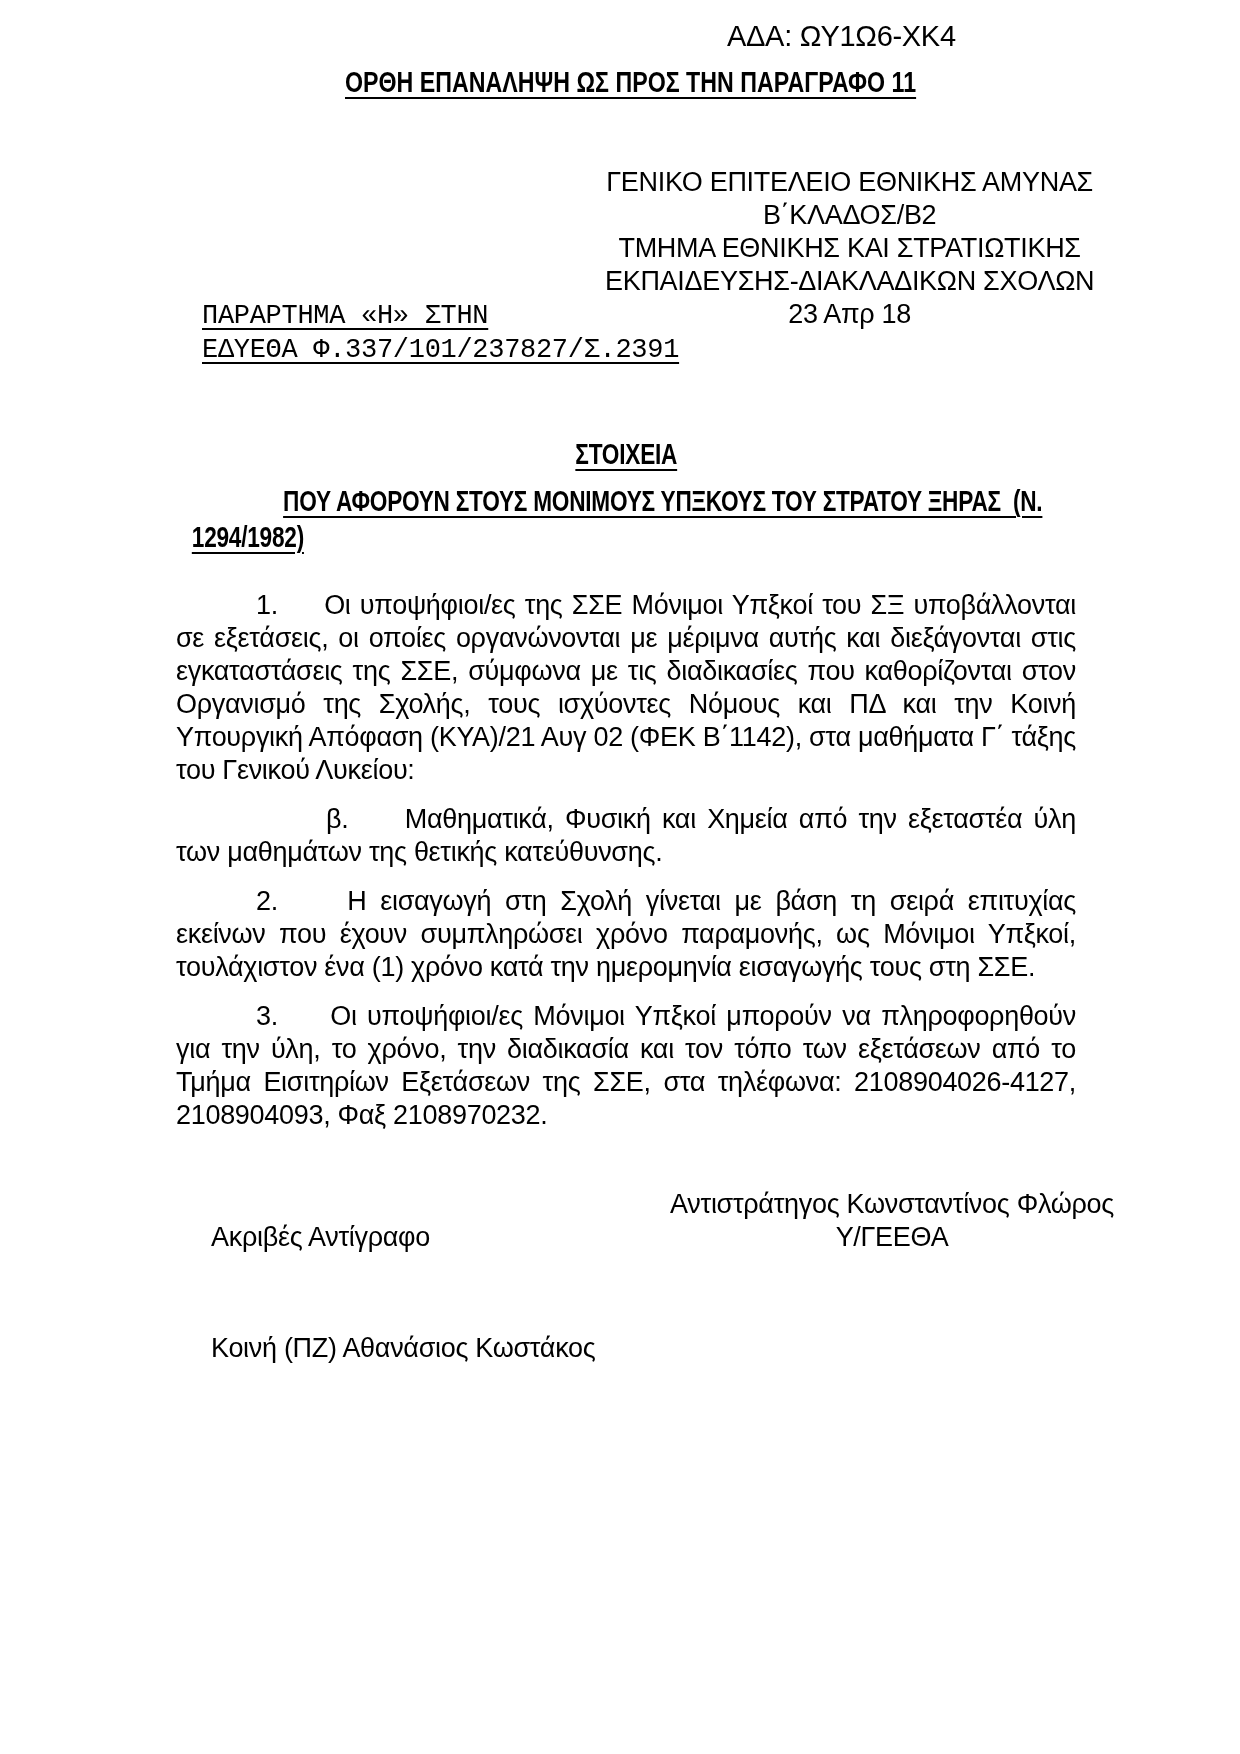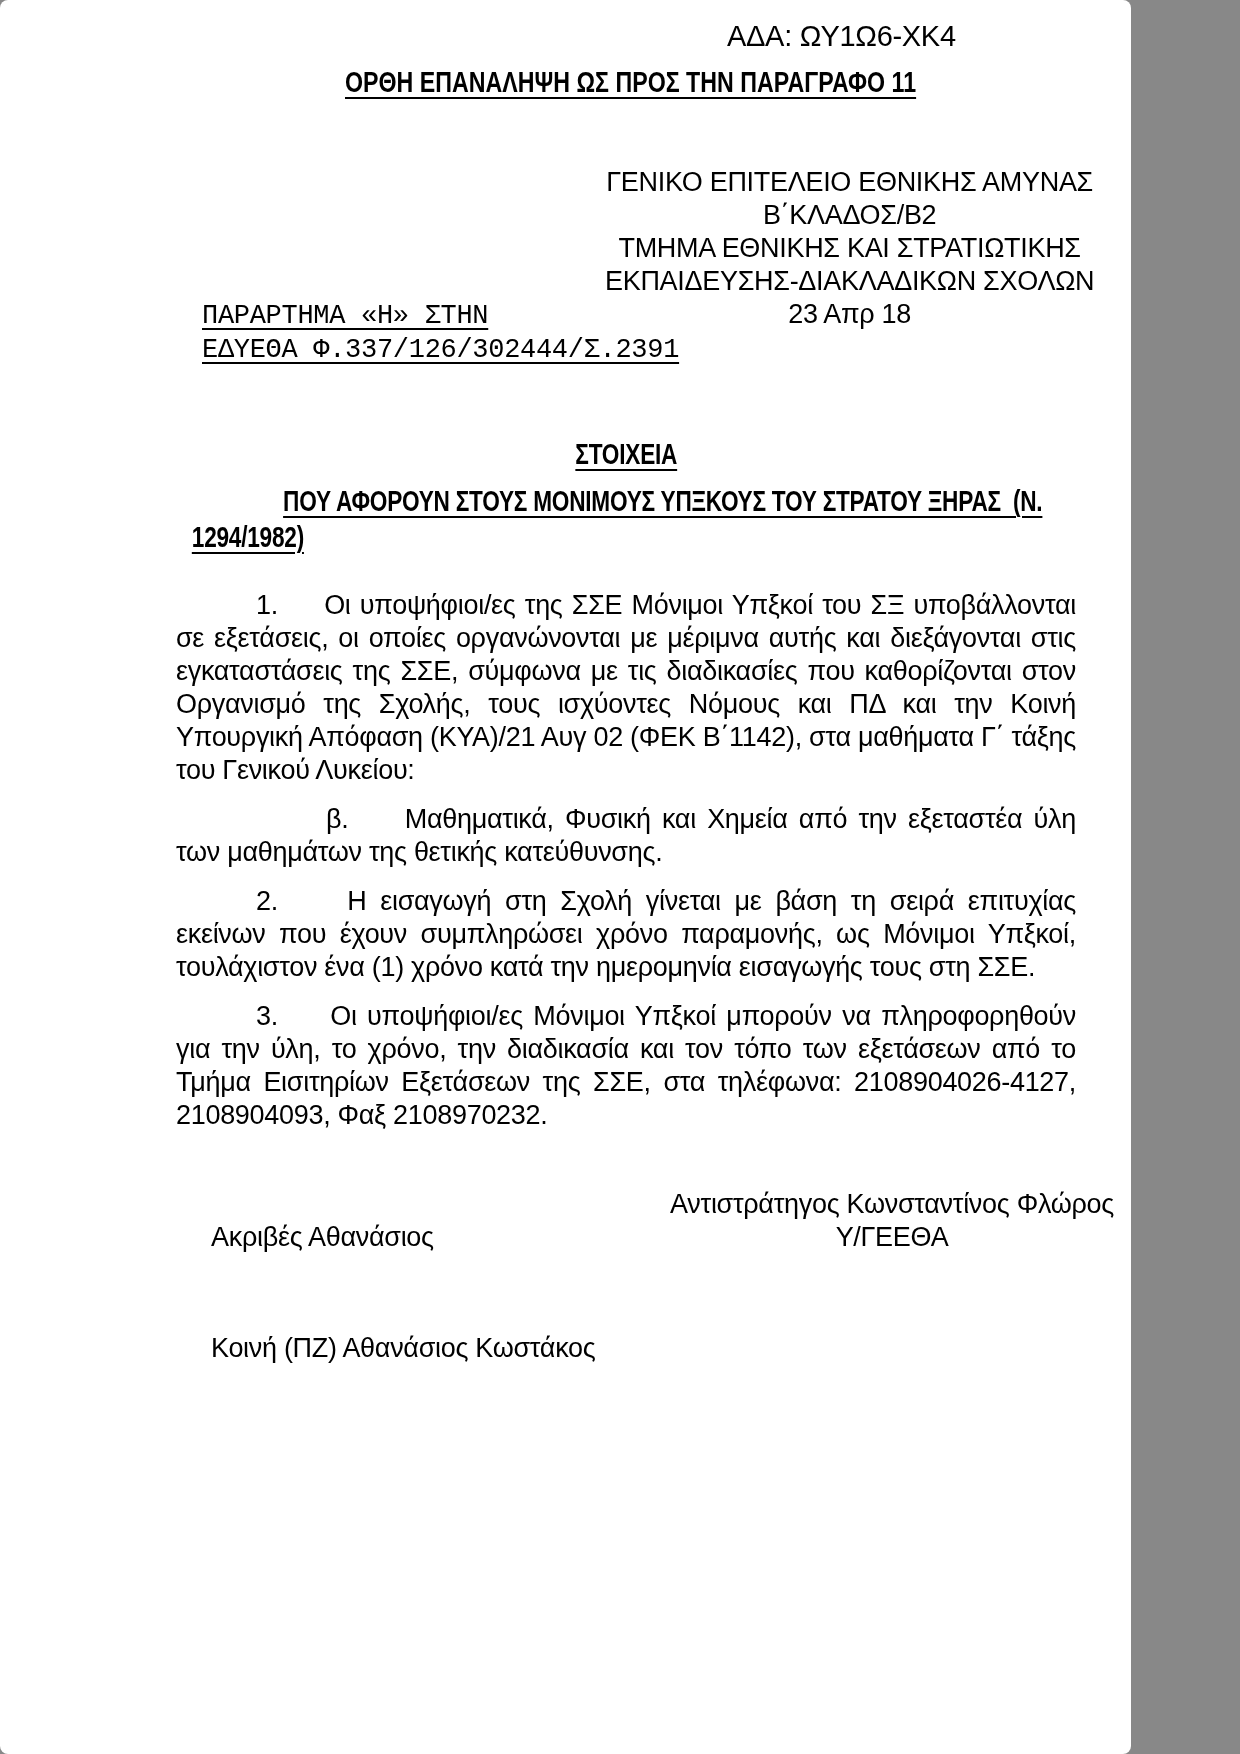--- a/index.html
+++ b/index.html
@@ -1,23 +1,22 @@
 <!DOCTYPE html>
 <html><head>
 <meta charset="utf-8">
 <style>
   html,body{margin:0;padding:0;background:#888;}
   .page{
     position:relative;
-    width:1131px;height:1754px;
+    width:1240px;height:1754px;
     background:#ffffff;
     color:#000;
     font-family:"Liberation Sans","DejaVu Sans",sans-serif;
     overflow:hidden;
-    border-radius:8px;
   }
   .abs{position:absolute;}
   .ada{
     top:20px;left:727px;
     font-size:29px;letter-spacing:-0.3px;
   }
   .correction{
     top:66px;left:345px;
     font-size:29px;font-weight:bold;
   }
@@ -101,41 +100,41 @@
   <div class="abs issuer">
     <div>ΓΕΝΙΚΟ ΕΠΙΤΕΛΕΙΟ ΕΘΝΙΚΗΣ ΑΜΥΝΑΣ</div>
     <div>Β΄ΚΛΑΔΟΣ/Β2</div>
     <div>ΤΜΗΜΑ ΕΘΝΙΚΗΣ ΚΑΙ ΣΤΡΑΤΙΩΤΙΚΗΣ</div>
     <div>ΕΚΠΑΙΔΕΥΣΗΣ-ΔΙΑΚΛΑΔΙΚΩΝ ΣΧΟΛΩΝ</div>
     <div>23 Απρ 18</div>
   </div>
 
   <div class="abs annex">
     <div><span class="u">ΠΑΡΑΡΤΗΜΑ «Η» ΣΤΗΝ</span></div>
-    <div><span class="u">ΕΔΥΕΘΑ Φ.337/126/302444/Σ.2391</span></div>
+    <div><span class="u">ΕΔΥΕΘΑ Φ.337/101/237827/Σ.2391</span></div>
   </div>
 
   <div class="abs content">
 
     <div class="title-main">
       <span class="cond-c u">ΣΤΟΙΧΕΙΑ</span>
     </div>
 
     <div class="title-sub">
       <div><span class="cond-c u">ΠΟΥ ΑΦΟΡΟΥΝ ΣΤΟΥΣ ΜΟΝΙΜΟΥΣ ΥΠΞΚΟΥΣ ΤΟΥ ΣΤΡΑΤΟΥ ΞΗΡΑΣ&nbsp; (Ν.</span></div>
       <div><span class="cond-c u">1294/1982)</span></div>
     </div>
 
     <p class="para indent-num">1.&nbsp;&nbsp;&nbsp;&nbsp;&nbsp;Οι υποψήφιοι/ες της ΣΣΕ Μόνιμοι Υπξκοί του ΣΞ υποβάλλονται σε εξετάσεις, οι οποίες οργανώνονται με μέριμνα αυτής και διεξάγονται στις εγκαταστάσεις της ΣΣΕ, σύμφωνα με τις διαδικασίες που καθορίζονται στον Οργανισμό της Σχολής, τους ισχύοντες Νόμους και ΠΔ και την Κοινή Υπουργική Απόφαση (ΚΥΑ)/21 Αυγ 02 (ΦΕΚ Β΄1142), στα μαθήματα Γ΄ τάξης του Γενικού Λυκείου:</p>
     <p class="para indent-sub">β.&nbsp;&nbsp;&nbsp;&nbsp;&nbsp;Μαθηματικά, Φυσική και Χημεία από την εξεταστέα ύλη των μαθημάτων της θετικής κατεύθυνσης.</p>
     <p class="para indent-num">2.&nbsp;&nbsp;&nbsp;&nbsp;&nbsp;Η εισαγωγή στη Σχολή γίνεται με βάση τη σειρά επιτυχίας εκείνων που έχουν συμπληρώσει χρόνο παραμονής, ως Μόνιμοι Υπξκοί, τουλάχιστον ένα (1) χρόνο κατά την ημερομηνία εισαγωγής τους στη ΣΣΕ.</p>
     <p class="para indent-num">3.&nbsp;&nbsp;&nbsp;&nbsp;&nbsp;Οι υποψήφιοι/ες Μόνιμοι Υπξκοί μπορούν να πληροφορηθούν για την ύλη, το χρόνο, την διαδικασία και τον τόπο των εξετάσεων από το Τμήμα Εισιτηρίων Εξετάσεων της ΣΣΕ, στα τηλέφωνα: 2108904026-4127, 2108904093, Φαξ 2108970232.</p>
 
     <div class="sig-row">
-      <div class="sig-left">Ακριβές Αθανάσιος</div>
+      <div class="sig-left">Ακριβές Αντίγραφο</div>
       <div class="sig-right">
         <div>Αντιστράτηγος Κωνσταντίνος Φλώρος</div>
         <div>Υ/ΓΕΕΘΑ</div>
       </div>
     </div>
 
     <div class="officer">
       <div>Κοινή (ΠΖ) Αθανάσιος Κωστάκος</div>
     </div>
 

